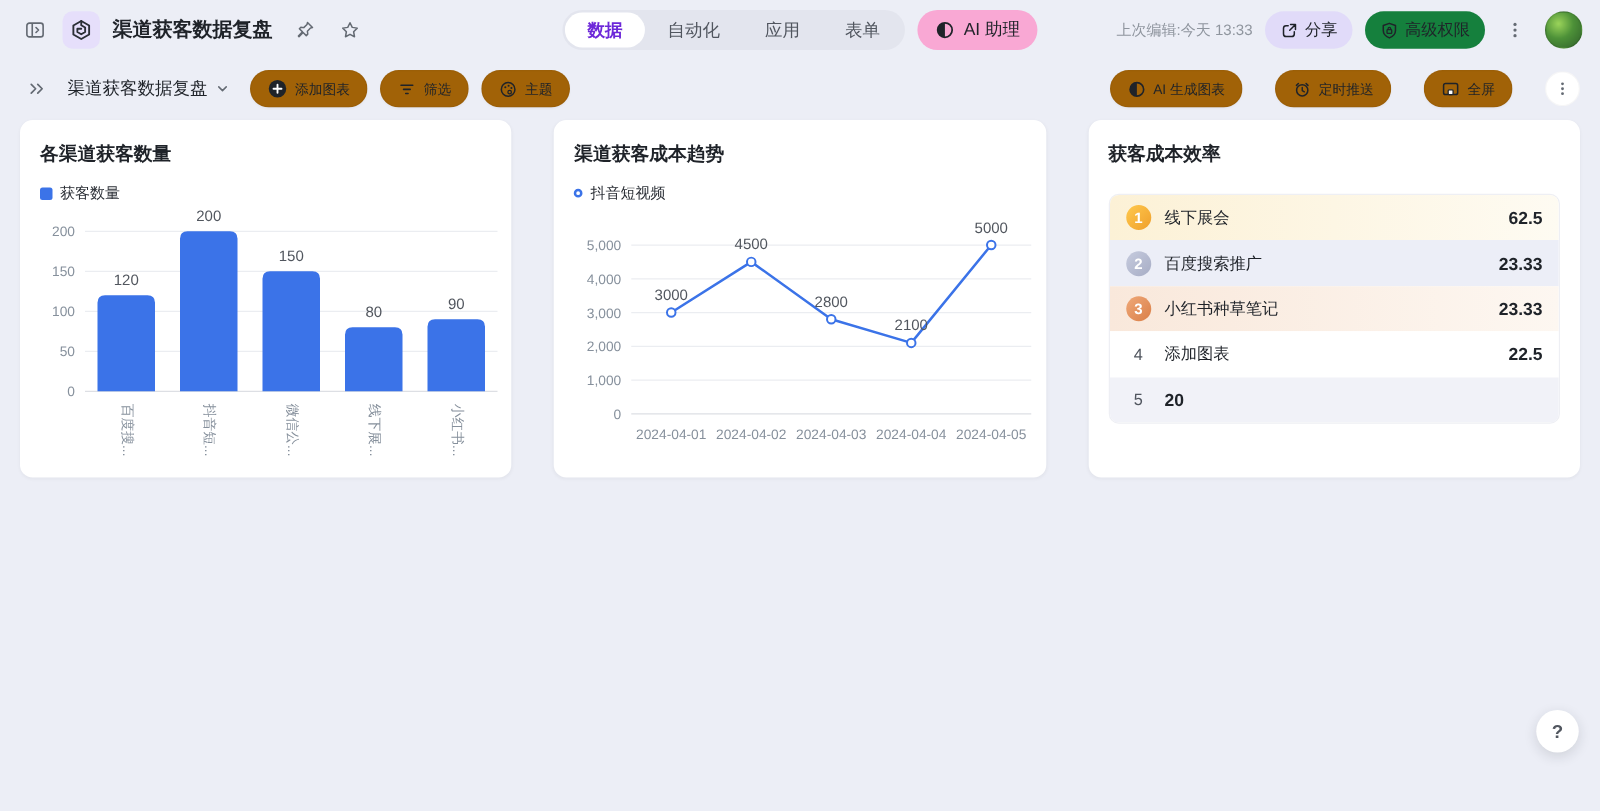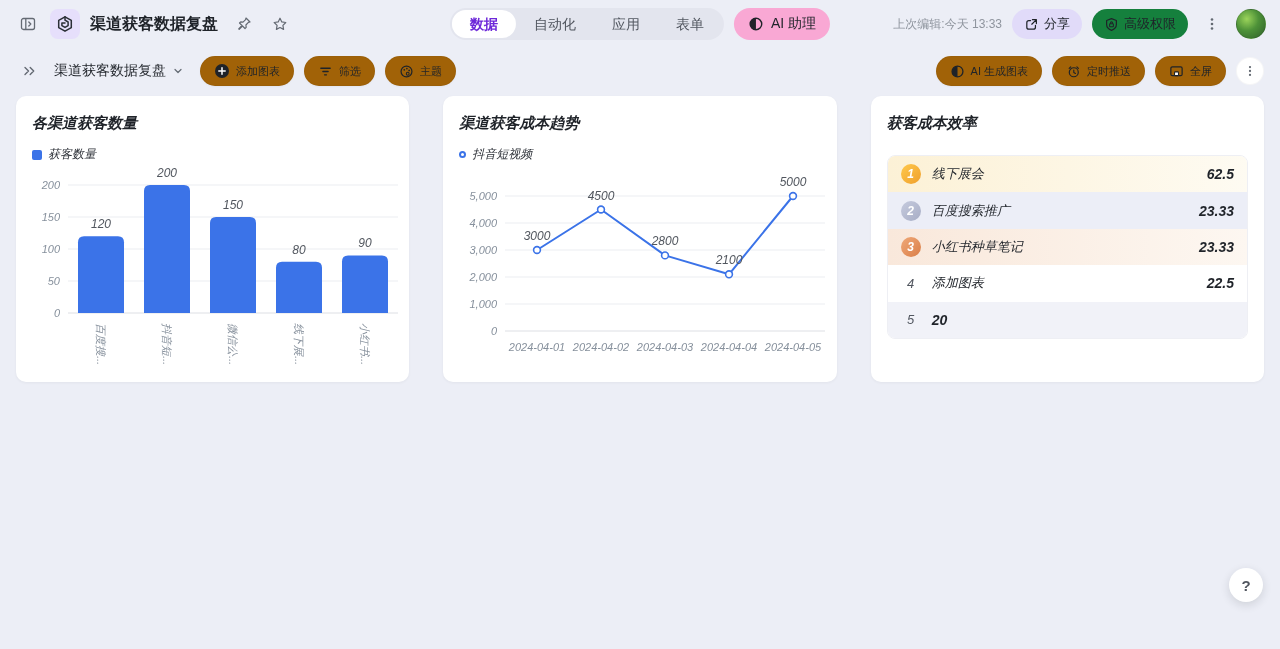--- a/index.html
+++ b/index.html
@@ -26,25 +26,25 @@
   .last-edited { font-size:12px; color:#8F959E; white-space:nowrap; }
   .pill { display:flex; align-items:center; gap:5px; height:30px; padding:0 12px; border-radius:15px; font-size:13px; background:#15803d; cursor:pointer; white-space:nowrap; }
   .pill.purple { background:#E1DBF9; }
   .avatar { width:30px; height:30px; border-radius:50%; background:radial-gradient(circle at 35% 32%, #9BD45A 0%, #4D9138 45%, #2F5F2A 100%); border:1px solid rgba(0,0,0,.08); cursor:pointer; }
 
   
   .toolbar { display:flex; align-items:center; padding:0 16px; margin-top:8px; }
   .tool-left { display:flex; align-items:center; gap:10px; }
   .dash-select { display:flex; align-items:center; gap:6px; font-size:14px; font-weight:500; cursor:pointer; margin-right:6px; white-space:nowrap; }
   .tool-pill { display:flex; align-items:center; gap:6px; height:30px; padding:0 13px; border-radius:15px; background:#a16207; font-size:11px; cursor:pointer; border:1px solid rgba(31,35,41,.04); box-shadow:0 1px 2px rgba(31,35,41,.04); white-space:nowrap; }
-  .tool-right { margin-left:auto; display:flex; align-items:center; gap:10px;text-align:center; }
+  .tool-right { margin-left:auto; display:flex; align-items:center; gap:26px;text-align:center; }
   .more-circle { width:28px; height:28px; border-radius:50%; background:#FFFFFF; display:flex; align-items:center; justify-content:center; cursor:pointer; border:1px solid rgba(31,35,41,.04); }
 
   
-  .board { display:flex; gap:34px; padding:0 16px; margin-top:10px;font-style:italic; }
+  .board { display:flex; gap:34px; padding:0 16px; margin-top:10px; }
   .card { flex:1; height:286px; background:#FFFFFF; border-radius:10px; padding:18px 16px 10px; box-shadow:0 1px 3px rgba(31,35,41,.05); overflow:hidden; }
   .card-title { margin:0; font-size:15px; font-weight:bold; color:#1F2329; }
   .legend-row { display:flex; align-items:center; gap:6px; margin-top:13px; font-size:12px; color:#2B2F36; cursor:pointer; width:max-content; }
   .sw-square { width:10px; height:10px; border-radius:2px; background:var(--accent,#3B73E8); }
   .sw-ring { width:7px; height:7px; border:2.5px solid var(--accent,#3B73E8); border-radius:50%; background:#fff; }
 
   
   .rank-list { margin-top:22px; border-radius:8px; overflow:hidden; border:1px solid #EEEFF4; }
   .rank-row { display:flex; align-items:center; height:36.4px; padding:0 13px; font-size:13px; }
   .rank-row.r1 { background:linear-gradient(90deg,#FCF1D6 0%,#FEFBF2 100%); }

